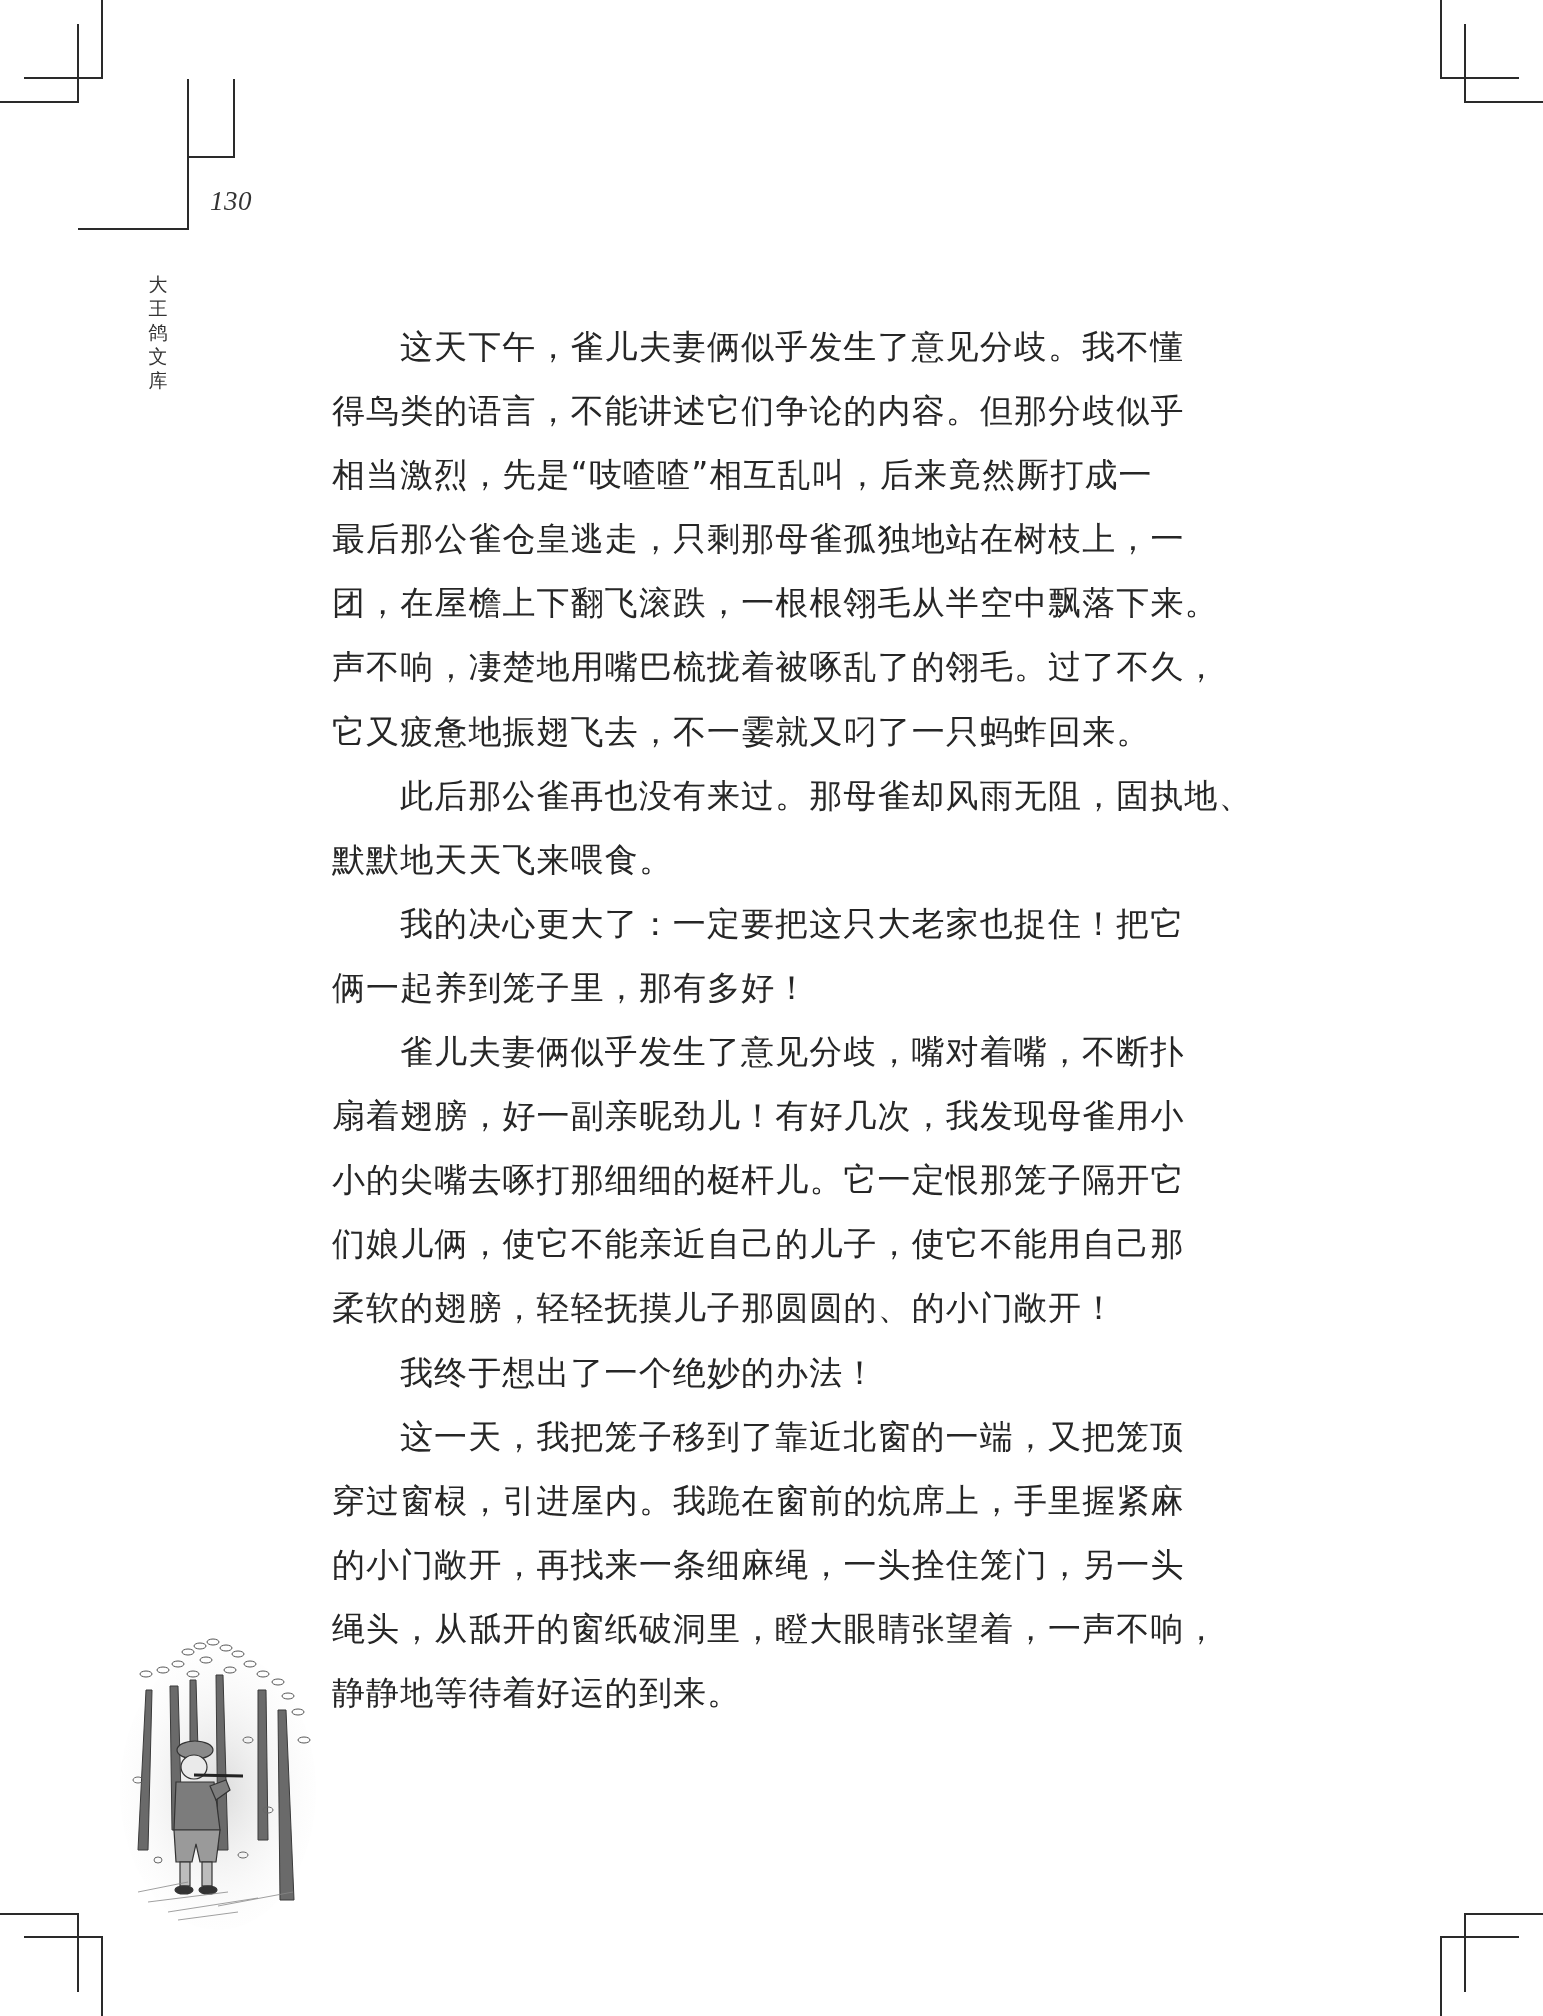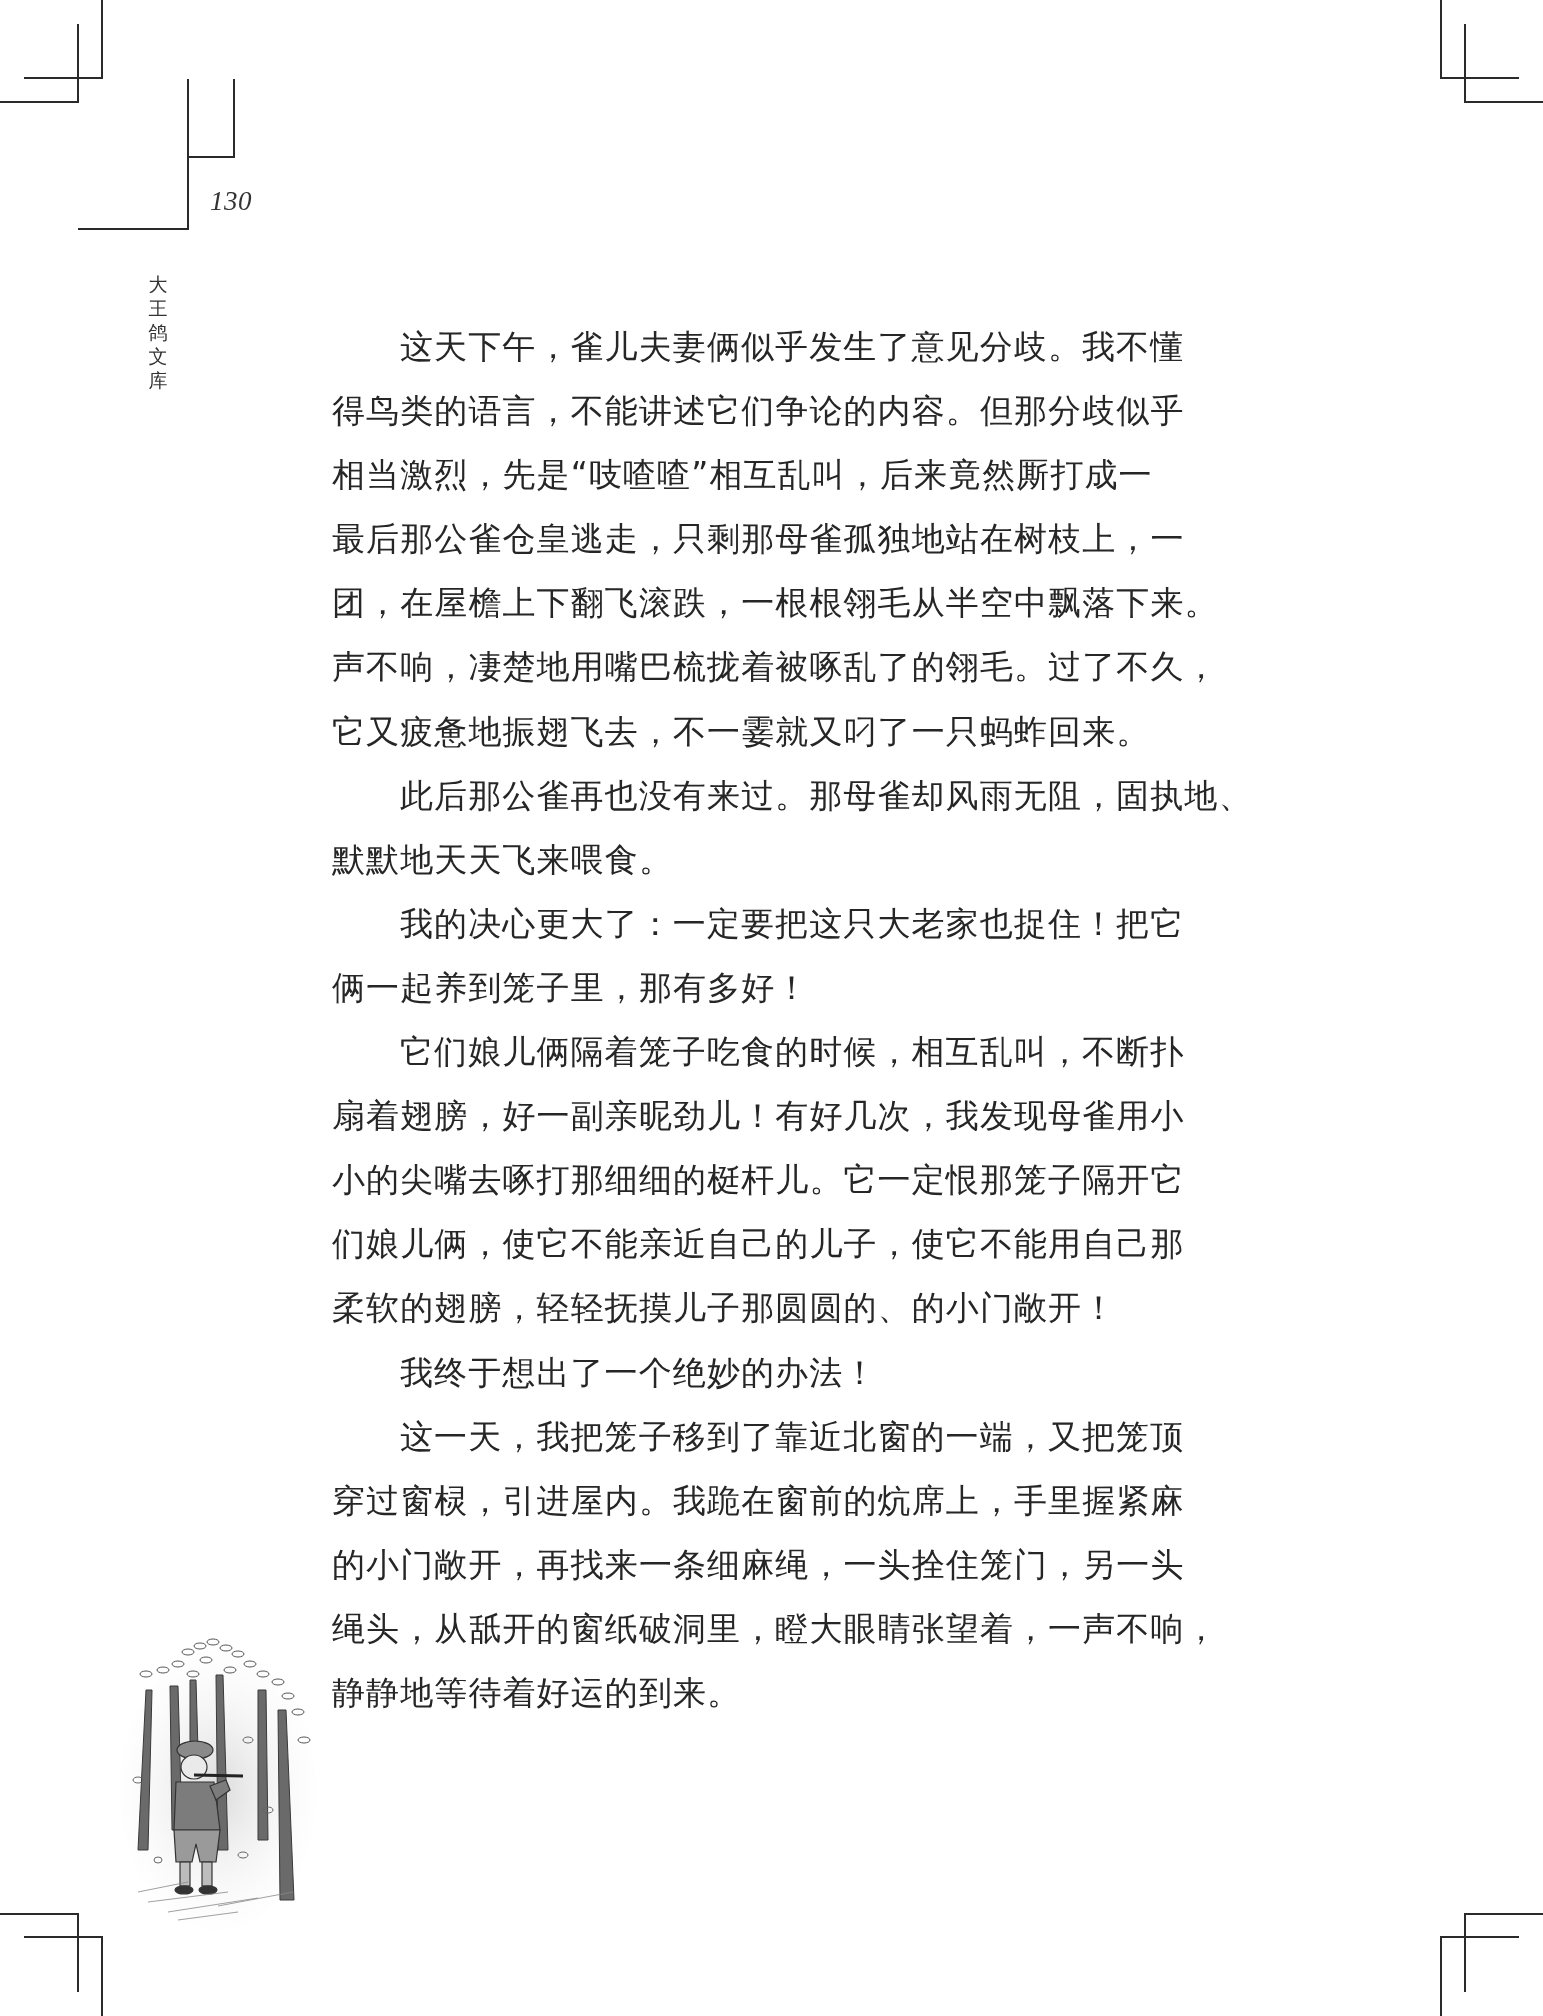--- a/index.html
+++ b/index.html
@@ -122,21 +122,21 @@
   </div>
   <div>
     <div class="line indent">此后那公雀再也没有来过。那母雀却风雨无阻，固执地、</div>
     <div class="line">默默地天天飞来喂食。</div>
   </div>
   <div>
     <div class="line indent">我的决心更大了：一定要把这只大老家也捉住！把它</div>
     <div class="line">俩一起养到笼子里，那有多好！</div>
   </div>
   <div>
-    <div class="line indent">它们娘儿俩隔着笼子吃食的时候，相互乱叫，不断扑</div>
+    <div class="line indent">雀儿夫妻俩似乎发生了意见分歧，嘴对着嘴，不断扑</div>
     <div class="line">扇着翅膀，好一副亲昵劲儿！有好几次，我发现母雀用小</div>
     <div class="line">小的尖嘴去啄打那细细的梃杆儿。它一定恨那笼子隔开它</div>
     <div class="line">们娘儿俩，使它不能亲近自己的儿子，使它不能用自己那</div>
     <div class="line">柔软的翅膀，轻轻抚摸儿子那圆圆的、的小门敞开！</div>
   </div>
   <div>
     <div class="line indent">我终于想出了一个绝妙的办法！</div>
   </div>
   <div>
     <div class="line indent">这一天，我把笼子移到了靠近北窗的一端，又把笼顶</div>

